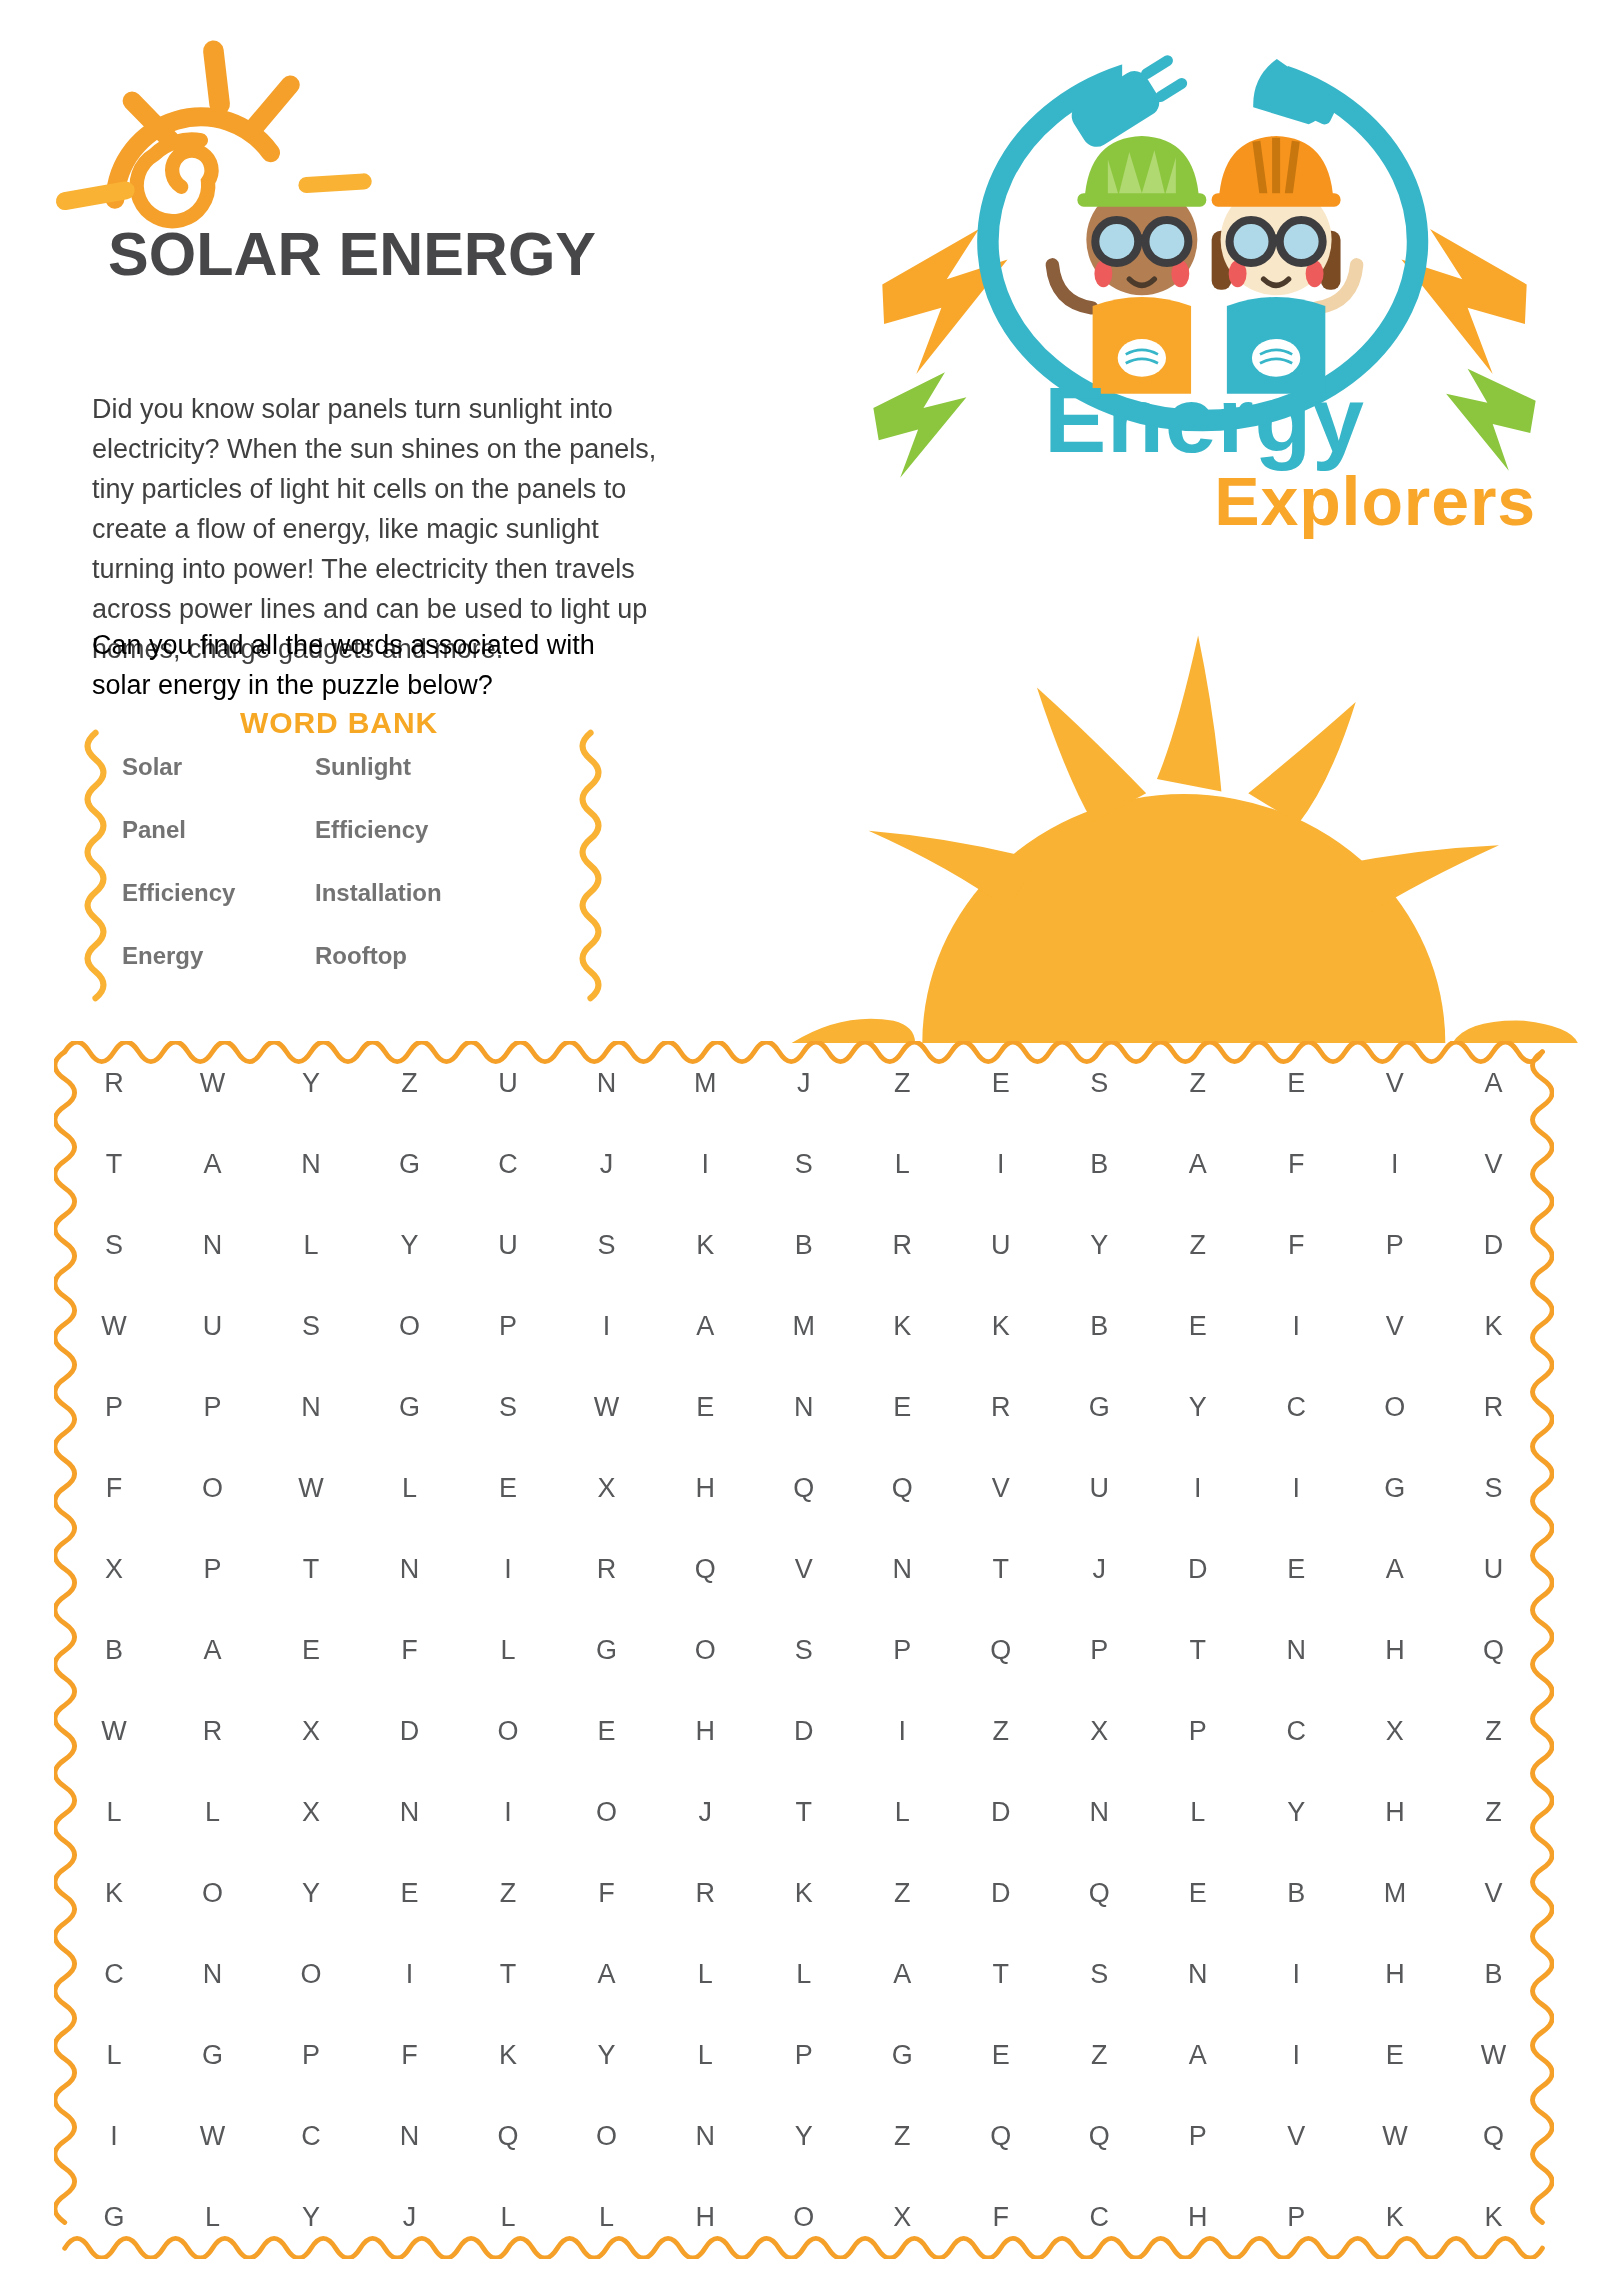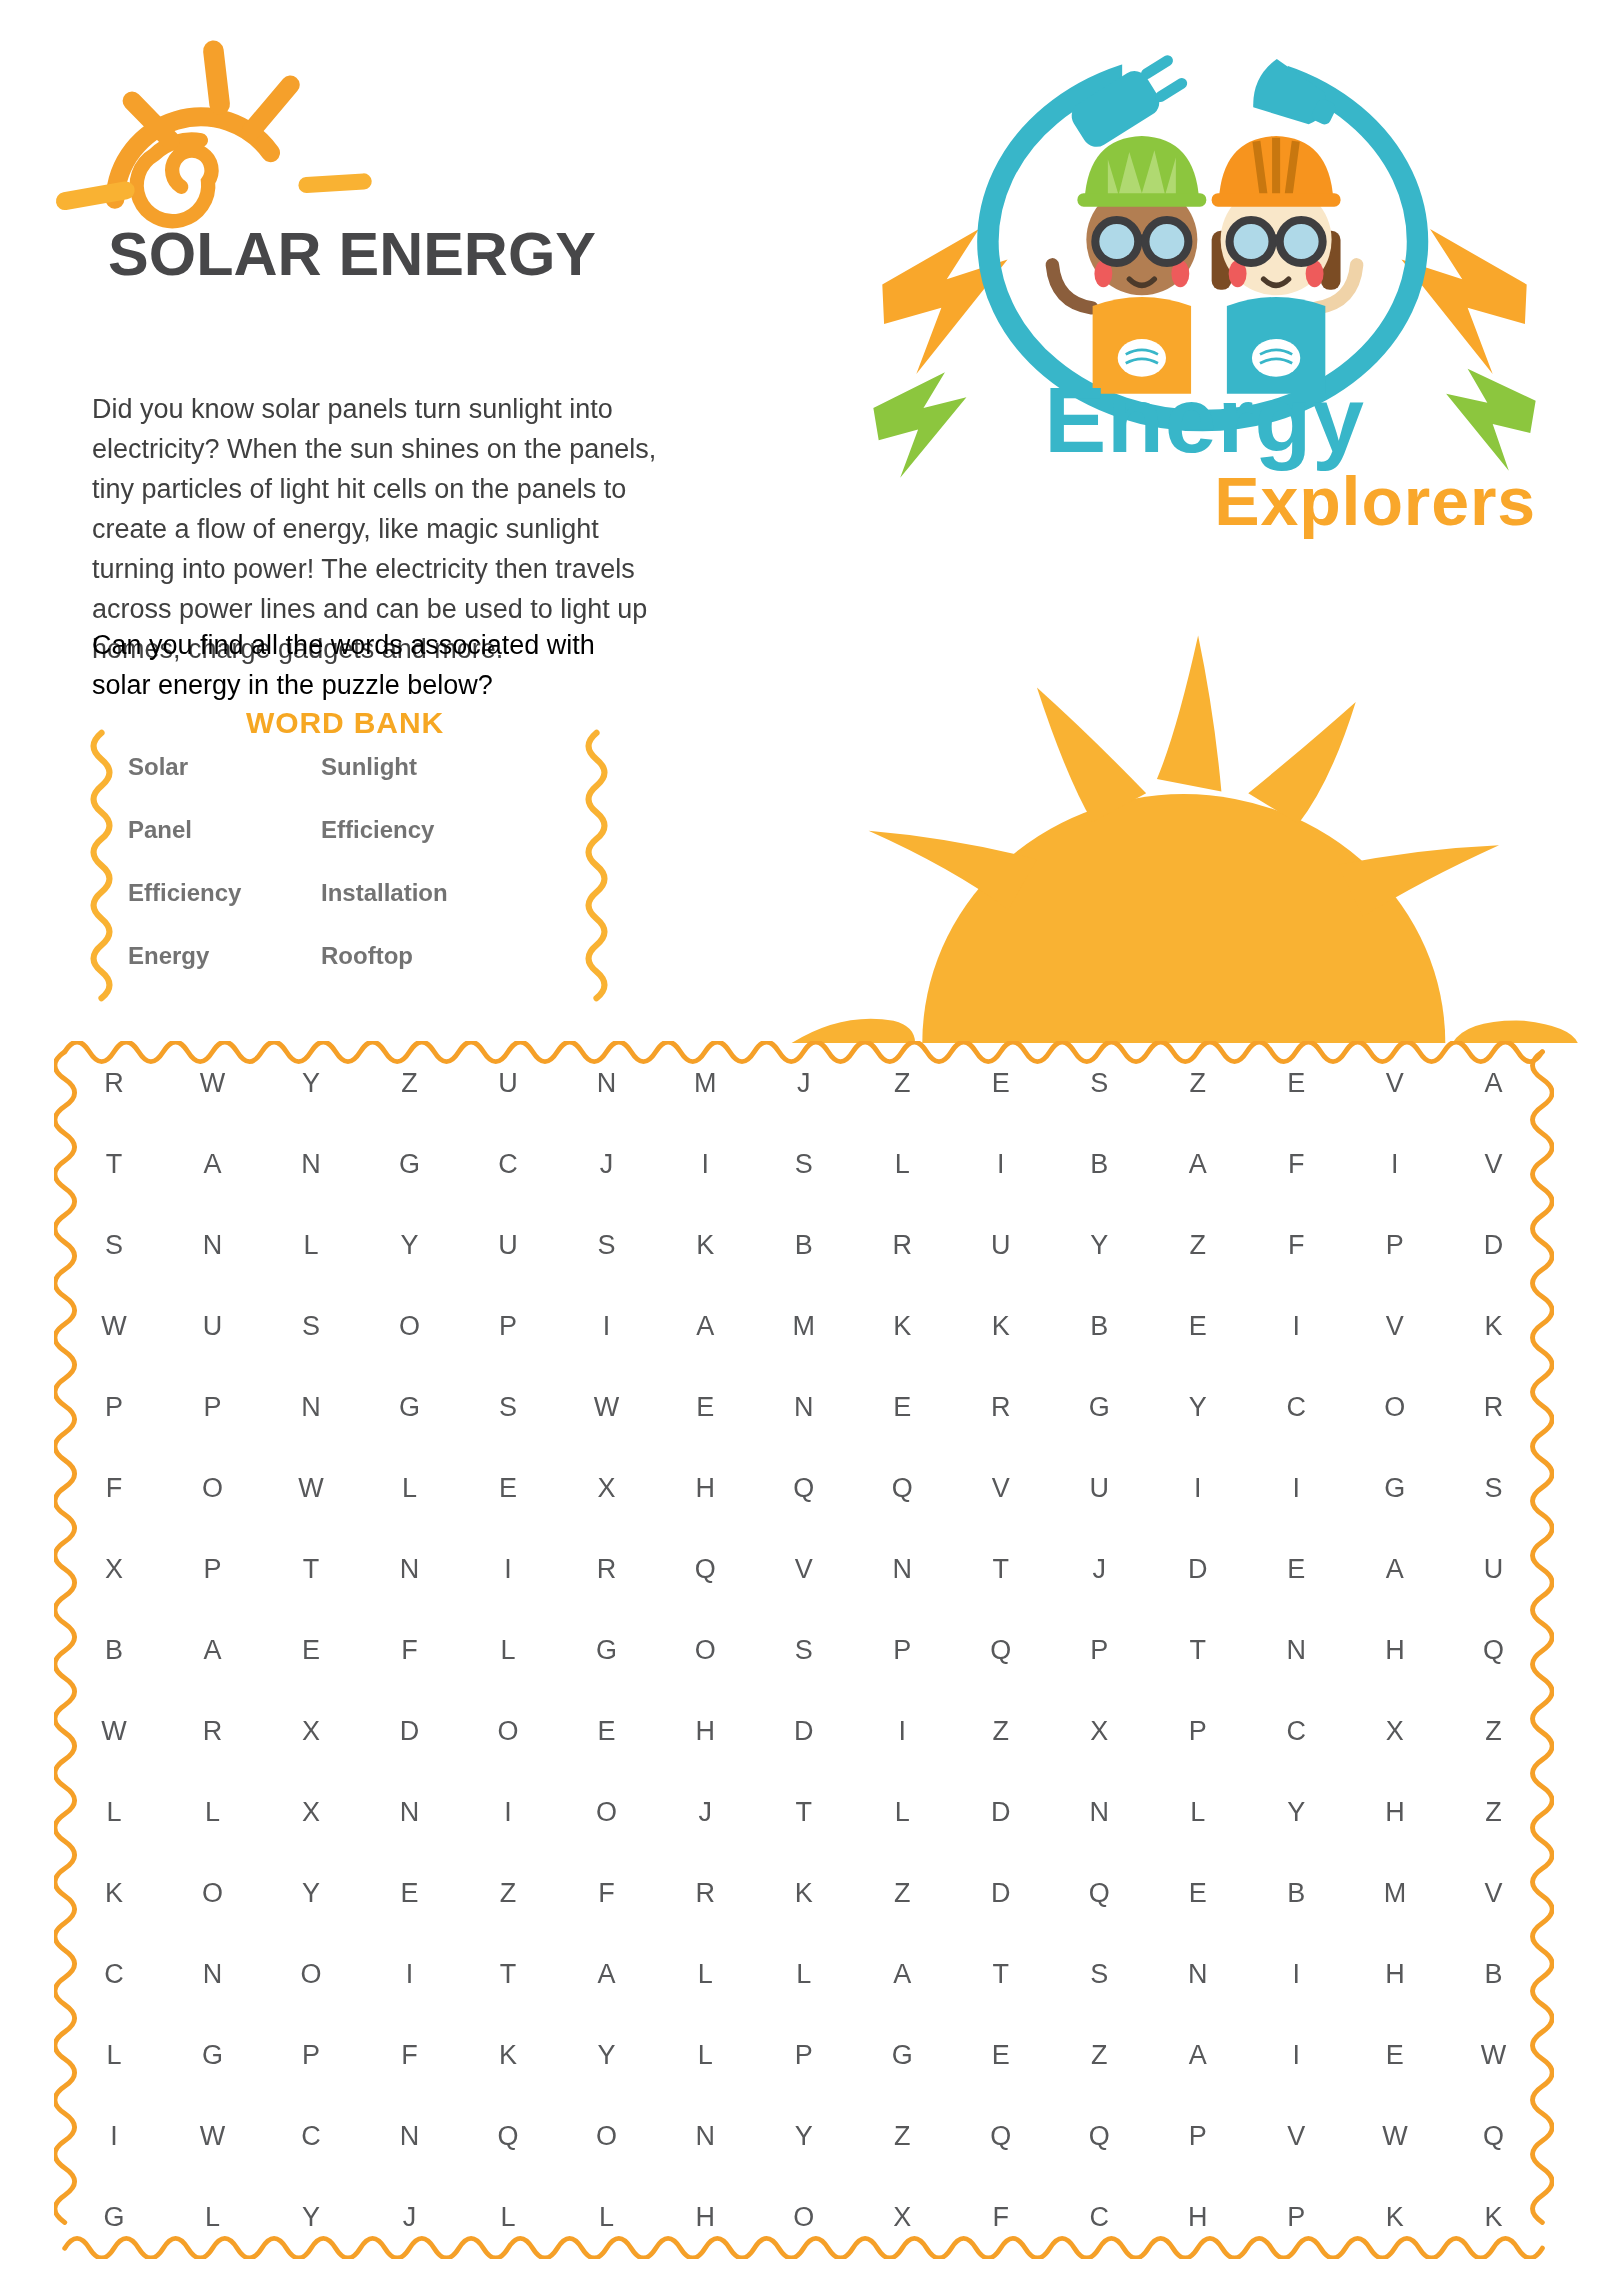--- a/index.html
+++ b/index.html
@@ -17,21 +17,21 @@
   .intro{
     left:92px;top:362px;width:596px;
     font-size:27px;line-height:40px;color:#404040;
   }
   .question{
     left:92px;top:598px;width:537px;
     font-size:27px;line-height:40px;color:#000000;
   }
 
   
-  .wordbank{left:94px;top:706px;width:502px;height:296px;}
+  .wordbank{left:88px;top:706px;width:502px;height:296px;}
   .wb-heading{
     position:absolute;left:0;top:0;width:100%;text-align:center;
     font-size:30px;font-weight:700;color:#f6a723;letter-spacing:0.9px;
   }
   .wb-col{position:absolute;top:47px;display:flex;flex-direction:column;}
   .wb-col.left{left:34px;}
   .wb-col.right{left:227px;}
   .wb-word{font-size:24px;font-weight:700;color:#737373;height:63px;}
   .wb-squiggle{position:absolute;top:19.7px;width:23px;height:279px;}
   .wb-squiggle.l{left:-3.6px;}

